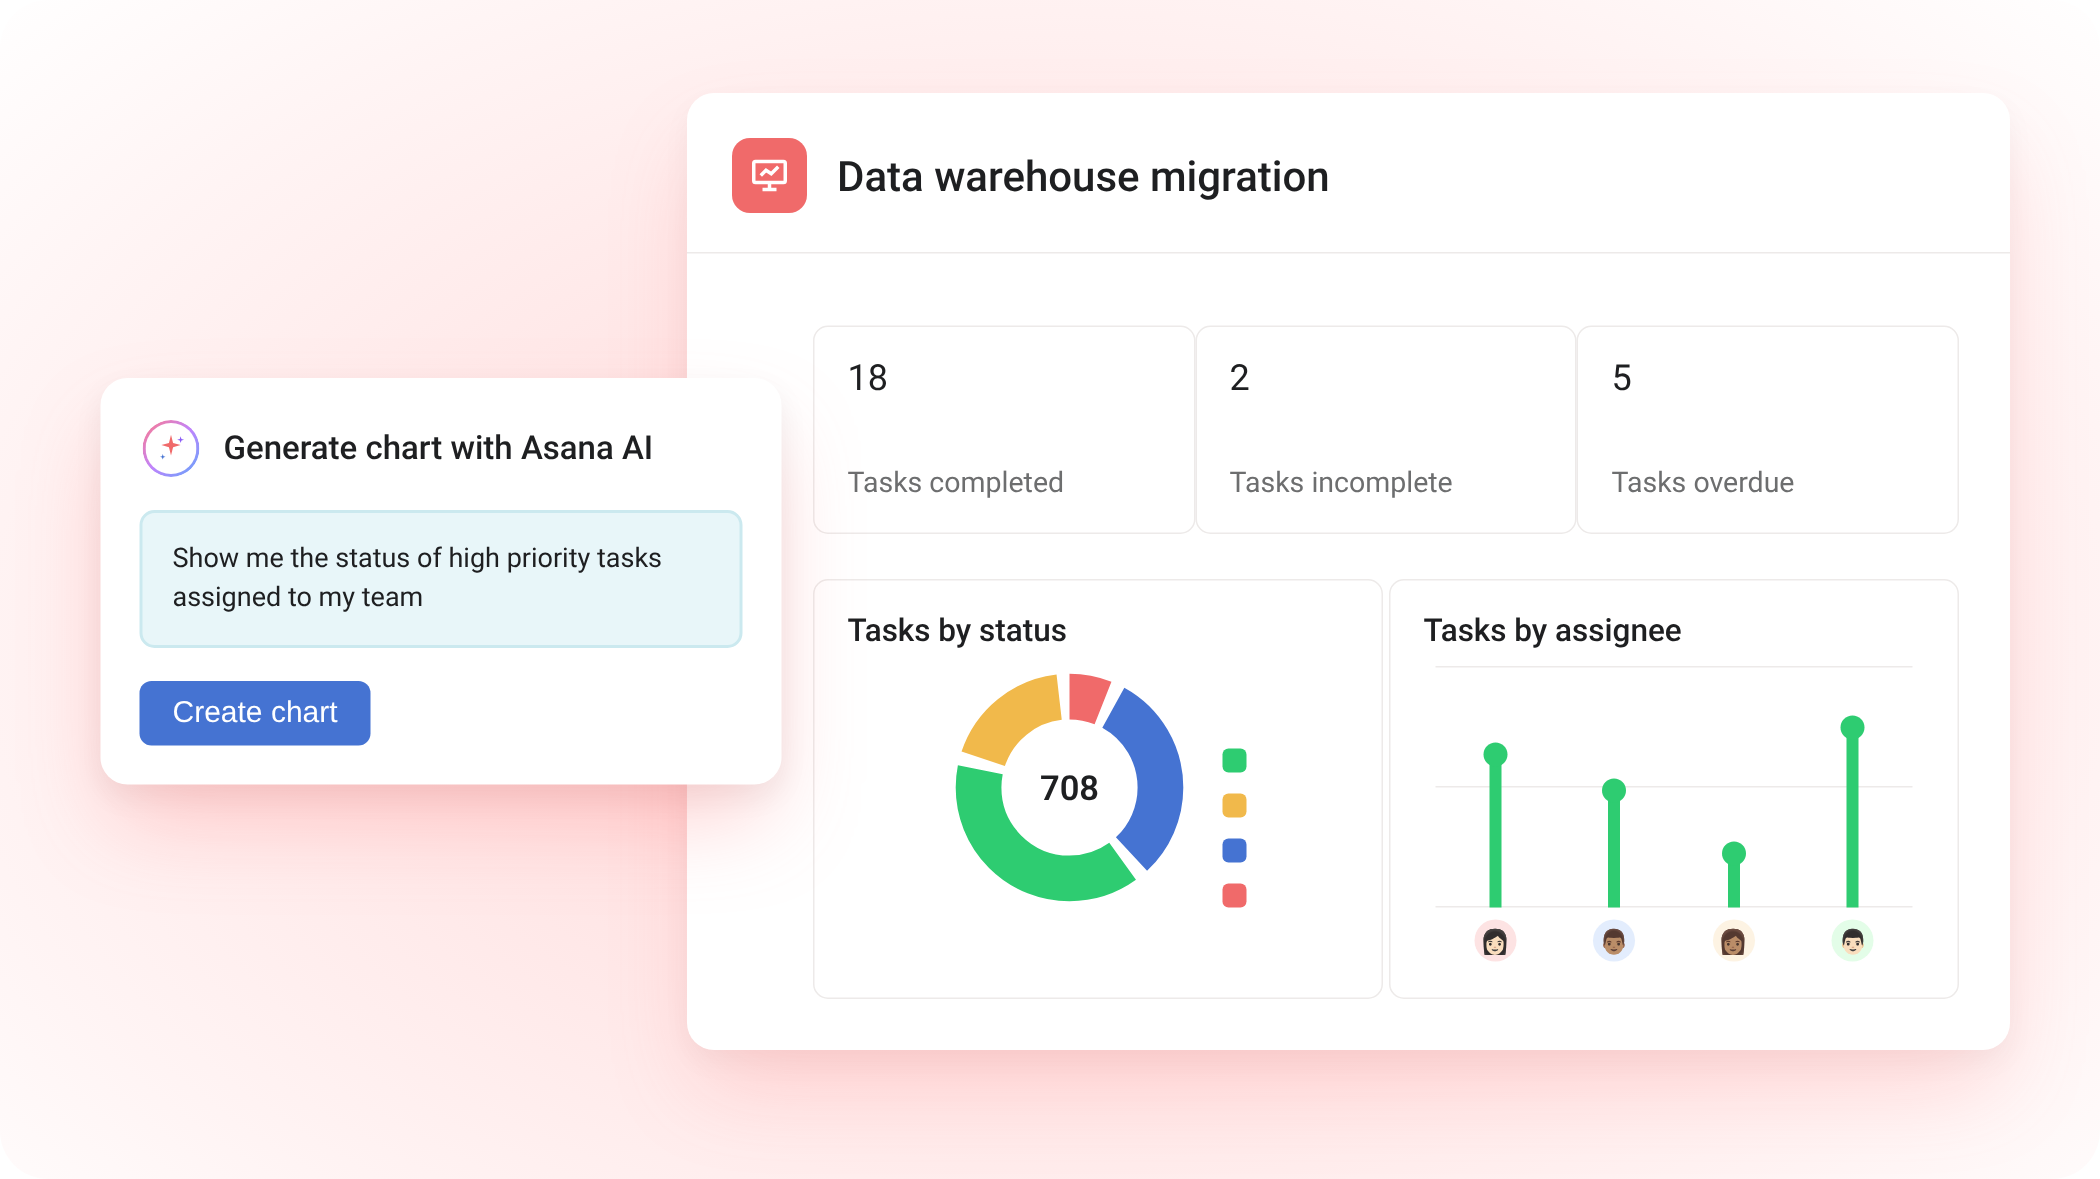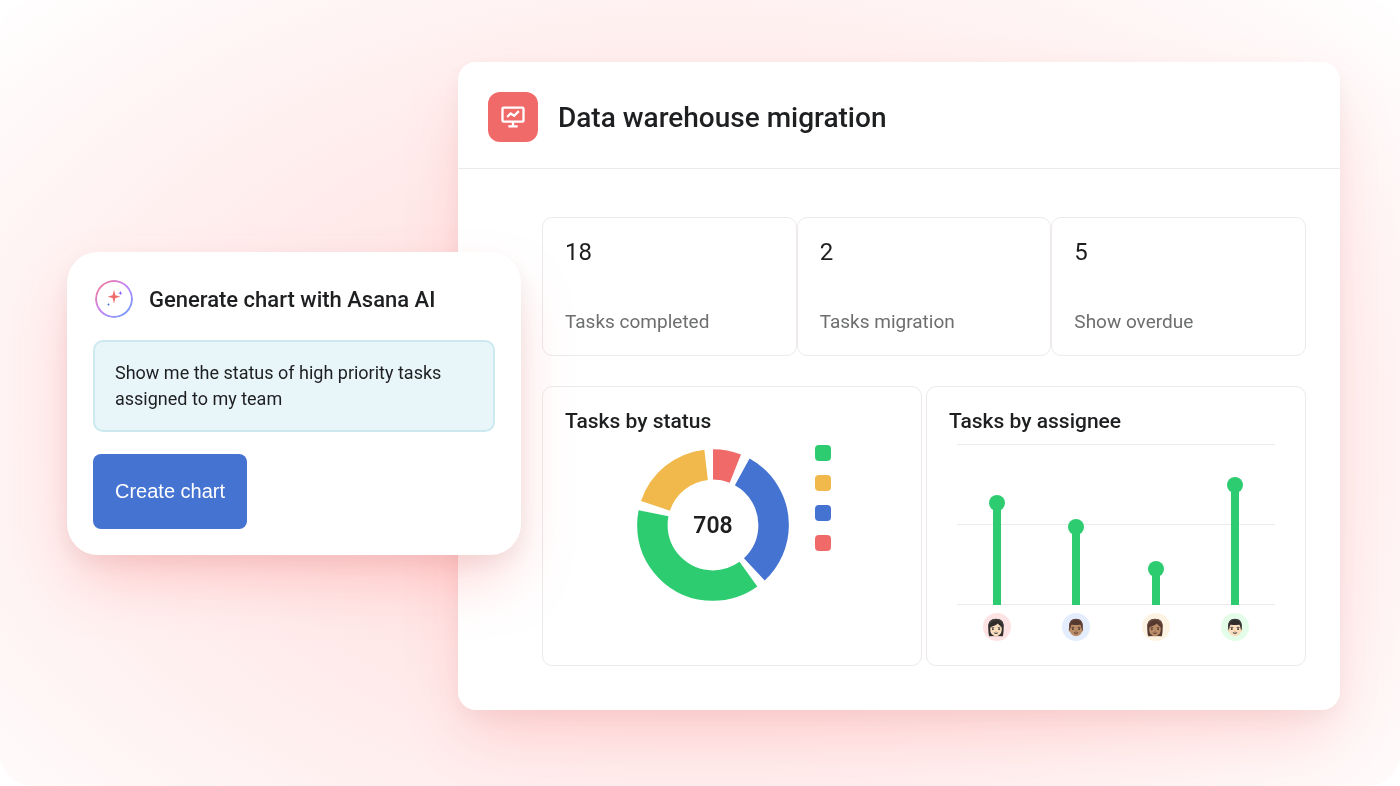--- a/index.html
+++ b/index.html
@@ -19,21 +19,21 @@
     overflow: visible;
   }
 
   
   .ai-card {
     position: absolute;
     left: 67px;
     top: 252px;
     width: 454px;
     background: #fff;
-    border-radius: 31px;
+    border-radius: 18px;
     box-shadow: 0 30px 60px -10px rgba(255,120,120,0.35), 0 8px 20px rgba(0,0,0,0.06);
     padding: 26px 26px 26px 26px;
     z-index: 5;
   }
   .ai-header {
     display: flex;
     align-items: center;
     gap: 14px;
     margin-bottom: 20px;
   }
@@ -70,36 +70,36 @@
     line-height: 1.45;
     color: #1e1f21;
     margin-bottom: 22px;
   }
   .ai-button {
     display: inline-block;
     background: #4573d2;
     color: #fff;
     border: none;
     border-radius: 8px;
-    padding: 26px 22px;
+    padding: 10px 22px;
     font-size: 20px;
     font-weight: 400;
     cursor: pointer;
   }
 
   
   .dashboard {
     position: absolute;
     left: 458px;
     top: 62px;
     width: 882px;
     background: #fff;
     border-radius: 18px;
     box-shadow: 0 30px 60px -10px rgba(255,120,120,0.25), 0 8px 20px rgba(0,0,0,0.04);
-    padding-bottom: 44px;
+    padding-bottom: 34px;
     z-index: 4;
   }
   .dash-header {
     display: flex;
     align-items: center;
     gap: 20px;
     padding: 30px 34px 26px 30px;
     border-bottom: 1px solid #edeae9;
   }
   .dash-icon {
@@ -147,21 +147,21 @@
     padding: 22px 22px 24px;
   }
   .chart-title {
     font-size: 21px;
     font-weight: 500;
     color: #1e1f21;
     margin-bottom: 12px;
   }
   .donut-wrap {
     display: flex;
-    align-items: flex-start;
+    align-items: flex-end;
     gap: 22px;
     justify-content: center;
   }
   .donut {
     position: relative;
     width: 160px; height: 160px;
   }
   .donut svg { width: 160px; height: 160px; transform: rotate(-90deg); }
   .donut-center {
     position: absolute;
@@ -259,25 +259,25 @@
       <div class="dash-title">Data warehouse migration</div>
     </div>
 
     <div class="stats-row">
       <div class="stat-card">
         <div class="stat-value">18</div>
         <div class="stat-label">Tasks completed</div>
       </div>
       <div class="stat-card">
         <div class="stat-value">2</div>
-        <div class="stat-label">Tasks migration</div>
+        <div class="stat-label">Tasks incomplete</div>
       </div>
       <div class="stat-card">
         <div class="stat-value">5</div>
-        <div class="stat-label">Show overdue</div>
+        <div class="stat-label">Tasks overdue</div>
       </div>
     </div>
 
     <div class="charts-row">
 
       <div class="chart-card">
         <div class="chart-title">Tasks by status</div>
         <div class="donut-wrap">
           <div class="donut">
             <svg viewBox="0 0 42 42">

